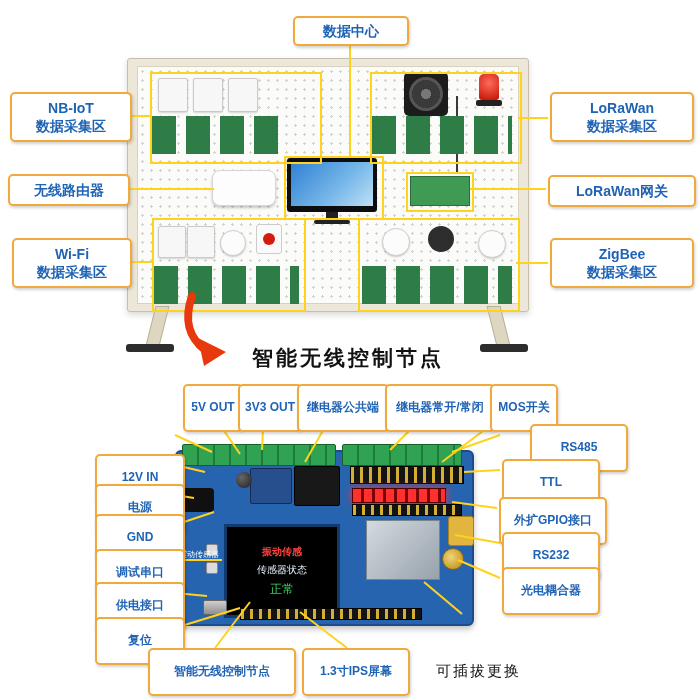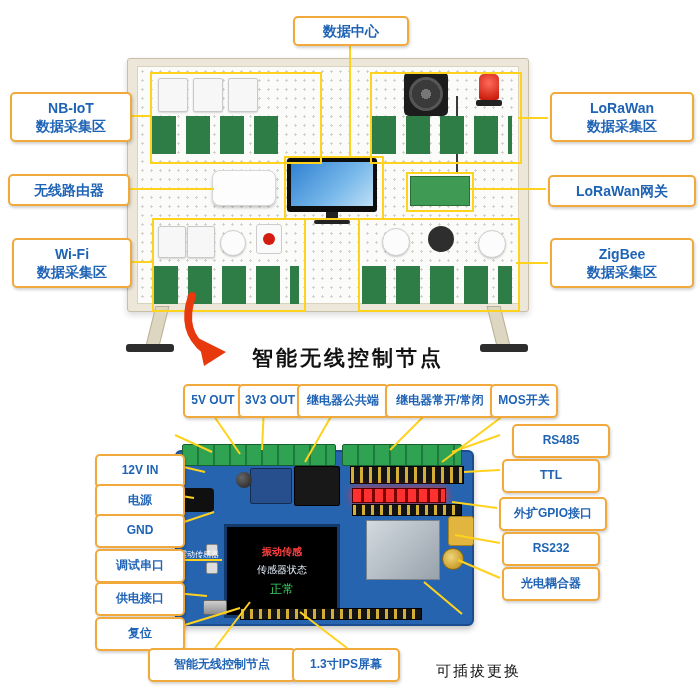--- a/index.html
+++ b/index.html
@@ -13,21 +13,21 @@
     position:absolute;z-index:40;
     background:#ffffff;
     border:2px solid #f2a93b;
     border-radius:5px;
     color:#1f63b5;font-weight:bold;text-align:center;
     box-shadow:1px 2px 3px rgba(0,0,0,.18);
     display:flex;flex-direction:column;justify-content:center;
     line-height:1.3;
   }
   .big{font-size:14px;}
-  .small{font-size:12px;padding:6px 4px;}
+  .small{font-size:12px;padding:13px 4px;}
   
   .hl{position:absolute;z-index:20;border:2px solid #ffd21e;}
   
   #lines{position:absolute;left:0;top:0;z-index:30;pointer-events:none;}
   
   .section-title{
     position:absolute;z-index:40;color:#111;font-weight:bold;
     font-size:21px;letter-spacing:3px;
   }
   .note{
@@ -286,38 +286,38 @@
   <div class="callout small" style="left:95px;top:549px;width:78px;height:18px;">
       <span>调试串口</span>
     </div>
   <div class="callout small" style="left:95px;top:582px;width:78px;height:18px;">
       <span>供电接口</span>
     </div>
   <div class="callout small" style="left:95px;top:617px;width:78px;height:18px;">
       <span>复位</span>
     </div>
 
-  <div class="callout small" style="left:512px;top:424px;width:86px;height:18px;">
+  <div class="callout small" style="left:530px;top:424px;width:86px;height:18px;">
       <span>RS485</span>
     </div>
   <div class="callout small" style="left:502px;top:459px;width:86px;height:18px;">
       <span>TTL</span>
     </div>
   <div class="callout small" style="left:499px;top:497px;width:96px;height:18px;">
       <span>外扩GPIO接口</span>
     </div>
   <div class="callout small" style="left:502px;top:532px;width:86px;height:18px;">
       <span>RS232</span>
     </div>
   <div class="callout small" style="left:502px;top:567px;width:86px;height:18px;">
       <span>光电耦合器</span>
     </div>
 
   <div class="callout small" style="left:148px;top:648px;width:136px;height:18px;">
       <span>智能无线控制节点</span>
     </div>
-  <div class="callout small" style="left:292px;top:648px;width:96px;height:18px;text-align:center;">
+  <div class="callout small" style="left:302px;top:648px;width:96px;height:18px;text-align:center;">
       <span>1.3寸IPS屏幕</span>
     </div>
 
   <div class="note" style="left:436px;top:662px;width:156px;">可插拔更换</div>
 
 </div>
 
 </body></html>

